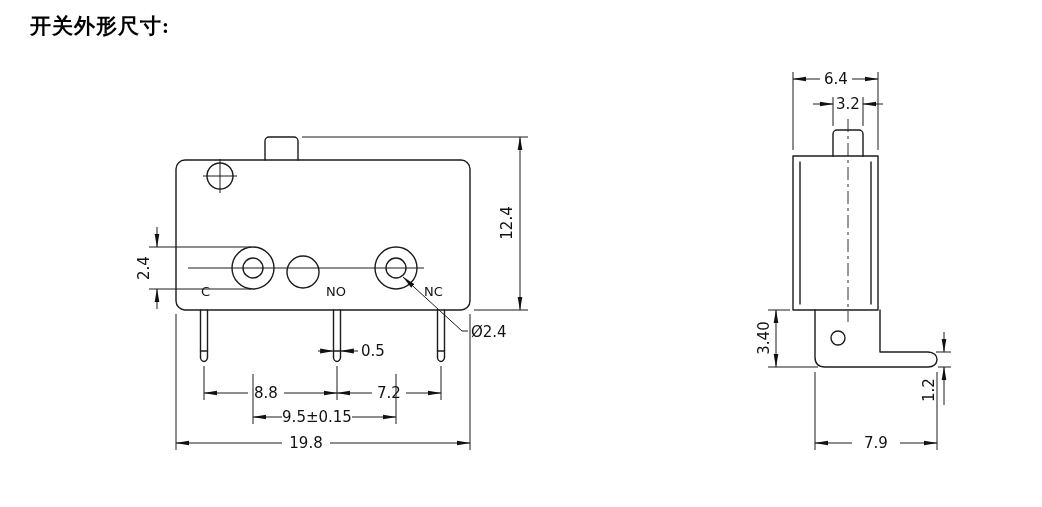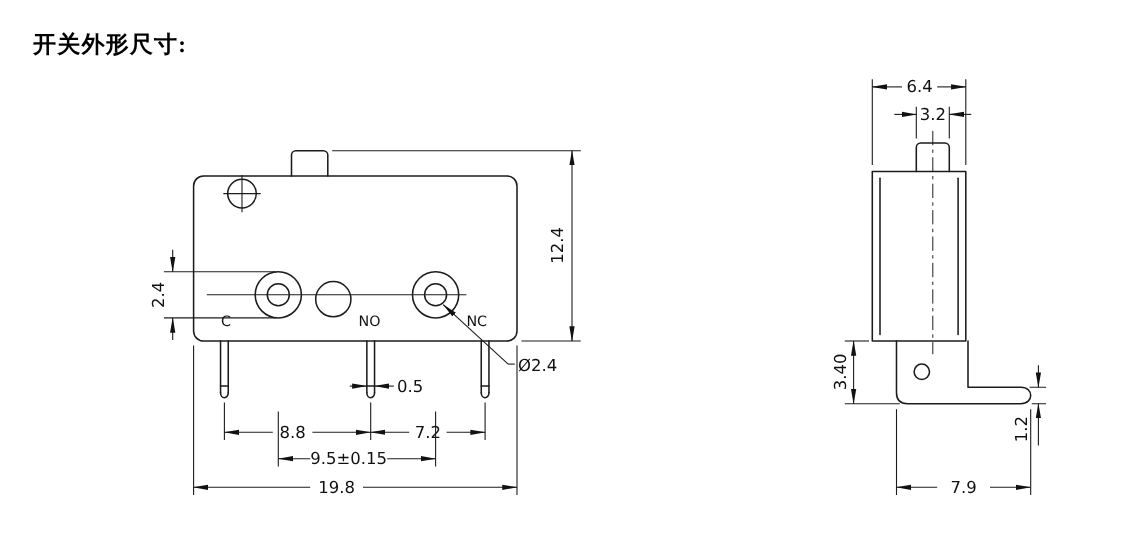--- a/index.html
+++ b/index.html
@@ -1,19 +1,19 @@
 <!DOCTYPE html>
 <html><head>
 <meta charset="utf-8">
 <style>
   html,body{margin:0;padding:0;background:#ffffff;}
   .canvas{position:relative;width:1042px;height:507px;background:#ffffff;overflow:hidden;
           font-family:"Liberation Sans","DejaVu Sans",sans-serif;}
   .title{position:absolute;left:30px;top:12px;font-size:21px;font-weight:bold;color:#000;
-         font-family:"Liberation Serif","DejaVu Serif",serif;letter-spacing:1px;margin-top:14px;}
+         font-family:"Liberation Serif","DejaVu Serif",serif;letter-spacing:1px;}
   svg{position:absolute;left:0;top:0;}
   .obj{stroke:#1c1c1c;stroke-width:1.4;fill:none;stroke-linecap:round;stroke-linejoin:round;}
   .dim{stroke:#1c1c1c;stroke-width:1;fill:none;}
   .cl{stroke:#1c1c1c;stroke-width:0.9;fill:none;stroke-dasharray:13 4 3 4;}
   text.d{font-family:"DejaVu Sans","Liberation Sans",sans-serif;font-size:15px;fill:#111;}
   text.t{font-family:"DejaVu Sans","Liberation Sans",sans-serif;font-size:13px;fill:#111;}
 </style>
 </head>
 <body>
 

